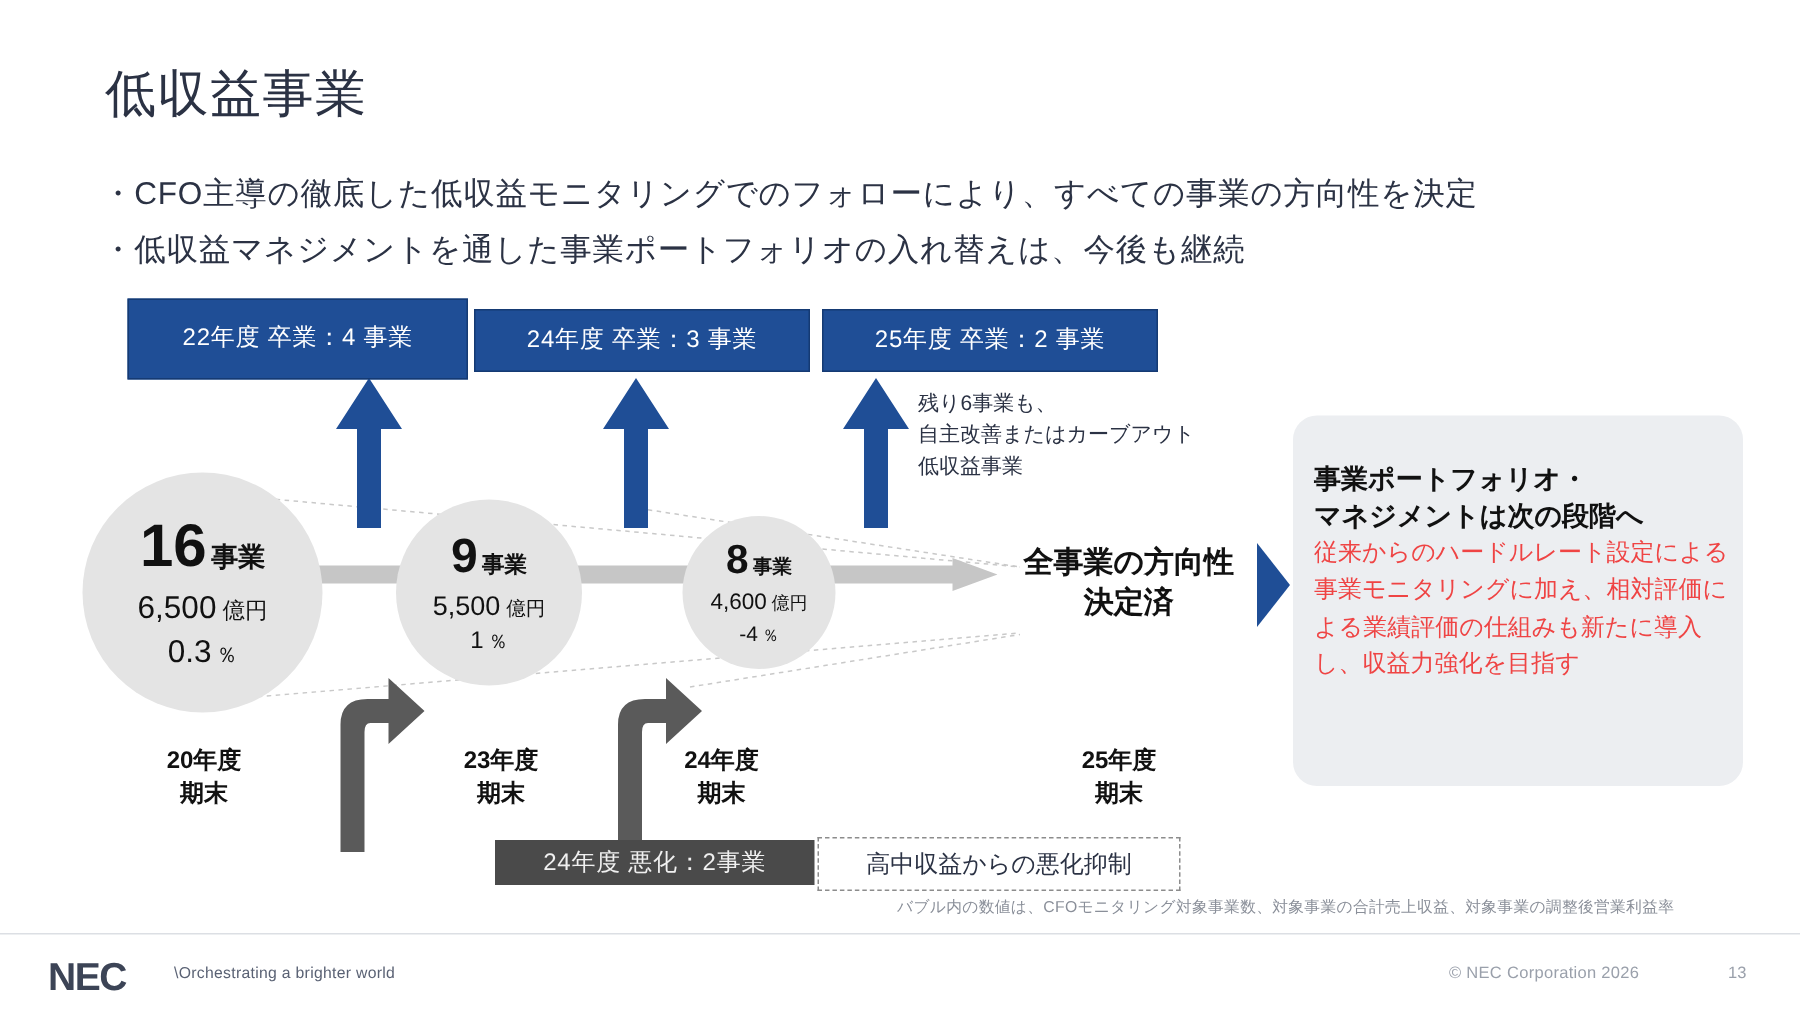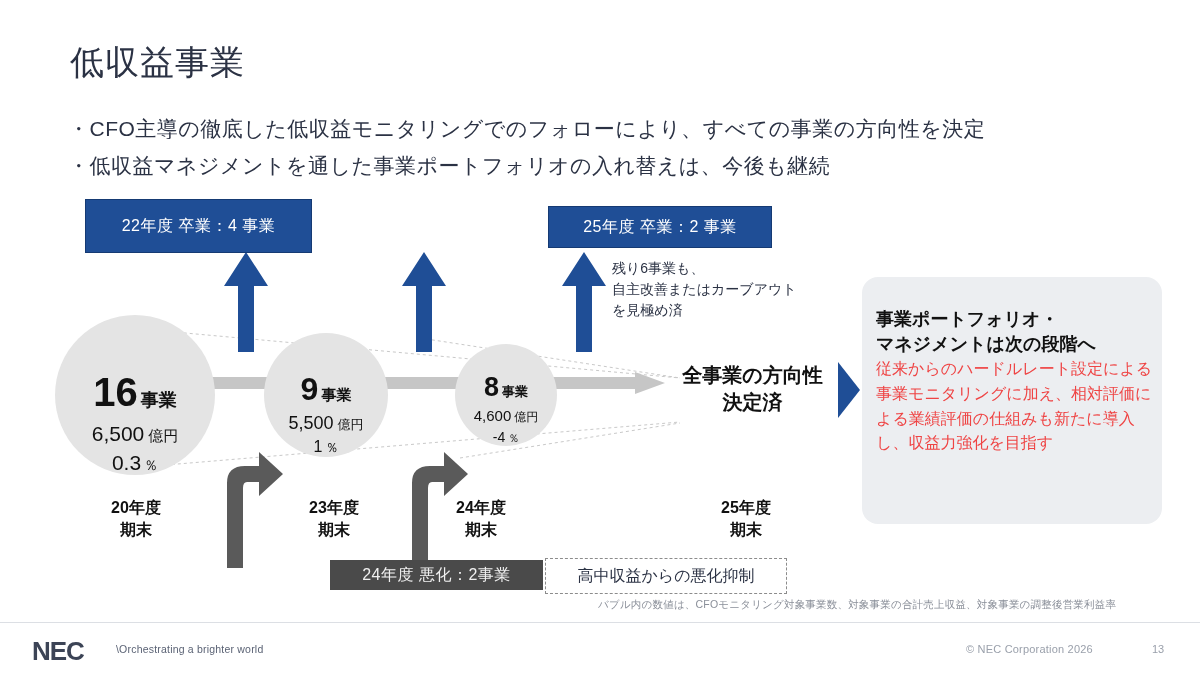--- a/index.html
+++ b/index.html
@@ -78,21 +78,21 @@
   }
 
   
   .bubble {
     position: absolute;
     border-radius: 50%;
     background: #e4e4e4;
     display: flex;
     flex-direction: column;
     align-items: center;
-    justify-content: flex-end;
+    justify-content: center;
     color: #111111;
   }
   #bubble-0 { left: 55px;  top: 315px; width: 160px; height: 160px; }
   #bubble-1 { left: 264px; top: 333px; width: 124px; height: 124px; }
   #bubble-2 { left: 455px; top: 344px; width: 102px; height: 102px; }
 
   .bubble-line1 { display: flex; align-items: baseline; }
   .bubble-count { font-weight: 700; line-height: 1; }
   .bubble-unit  { font-weight: 700; margin-left: 3px; }
   .bubble-rev   { display: flex; align-items: baseline; }
@@ -322,20 +322,23 @@
   <svg class="dark-arrow" style="left:215px; top:408px; width:70px; height:160px;" viewBox="0 0 70 160">
     <path d="M 12 160 L 12 75 Q 12 58 30 58 L 44 58 L 44 44 L 68 66 L 44 88 L 44 74 L 32 74 Q 28 74 28 80 L 28 160 Z" fill="#5a5a5a"></path>
   </svg>
   <svg class="dark-arrow" style="left:400px; top:408px; width:70px; height:160px;" viewBox="0 0 70 160">
     <path d="M 12 160 L 12 75 Q 12 58 30 58 L 44 58 L 44 44 L 68 66 L 44 88 L 44 74 L 32 74 Q 28 74 28 80 L 28 160 Z" fill="#5a5a5a"></path>
   </svg>
 
   <div class="grad-box" id="grad-box-0">
     <span>22年度 卒業：4 事業</span>
   </div>
+  <div class="grad-box" id="grad-box-1">
+    <span>24年度 卒業：3 事業</span>
+  </div>
   <div class="grad-box" id="grad-box-2">
     <span>25年度 卒業：2 事業</span>
   </div>
 
   <div class="bubble" id="bubble-0">
     <div class="bubble-line1">
       <span class="bubble-count">16</span>
       <span class="bubble-unit">事業</span>
     </div>
     <div class="bubble-rev">
@@ -373,21 +376,21 @@
       <span class="u">億円</span>
     </div>
     <div class="bubble-pct">
       <span>-4</span>
       <span class="u">％</span>
     </div>
   </div>
 
   <div id="remaining-note">残り6事業も、
 自主改善またはカーブアウト
-を見極め済</div>
+低収益事業</div>
 
   <div id="all-decided">全事業の方向性
 決定済</div>
   <svg id="decided-arrow" viewBox="0 0 22 56">
     <path d="M 0 0 L 22 28 L 0 56 Z" fill="#1f4e96"></path>
   </svg>
 
   <div id="right-panel"></div>
   <div id="right-panel-title">事業ポートフォリオ・
 マネジメントは次の段階へ</div>

